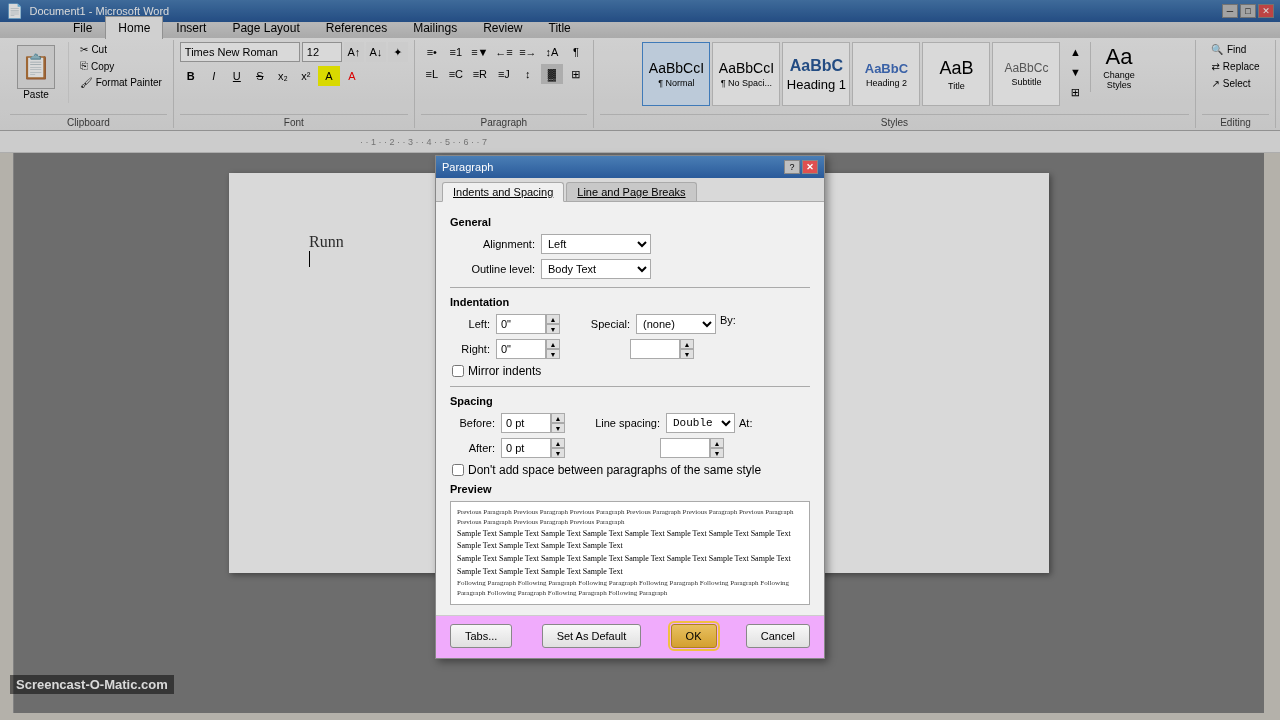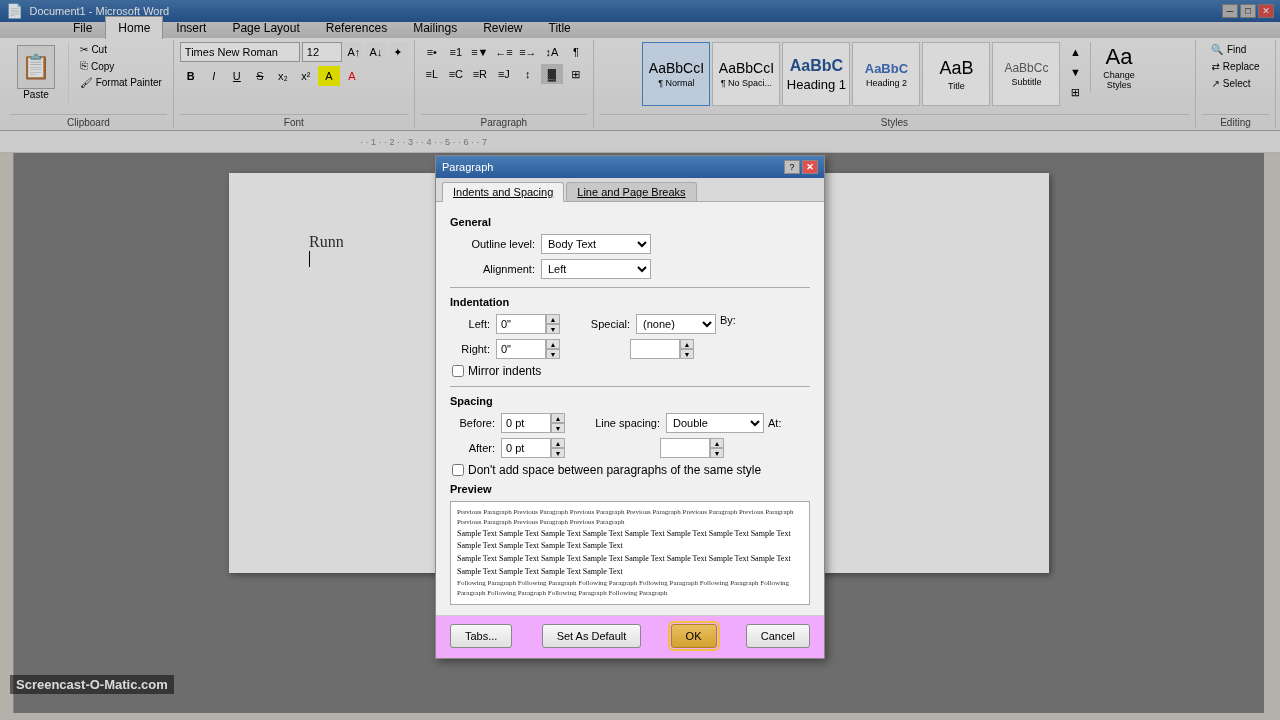--- a/index.html
+++ b/index.html
@@ -579,34 +579,34 @@
 
   <div class="dialog-tabs">
     <div class="dialog-tab active">Indents and Spacing</div>
     <div class="dialog-tab">Line and Page Breaks</div>
   </div>
 
   <div class="dialog-body">
 
     <div class="dialog-section-title">General</div>
     <div class="form-row">
-      <div class="form-label">Outline level:</div>
-      <select class="form-select" style="width:110px;">
-        <option>Body Text</option>
-        <option>Level 1</option>
-        <option>Level 2</option>
-      </select>
-    </div>
-    <div class="form-row">
       <div class="form-label">Alignment:</div>
       <select class="form-select" style="width:110px;">
         <option>Left</option>
         <option>Center</option>
         <option>Right</option>
         <option>Justified</option>
+      </select>
+    </div>
+    <div class="form-row">
+      <div class="form-label">Outline level:</div>
+      <select class="form-select" style="width:110px;">
+        <option>Body Text</option>
+        <option>Level 1</option>
+        <option>Level 2</option>
       </select>
     </div>
 
     <hr class="dialog-divider">
 
     <div class="dialog-section-title">Indentation</div>
     <div style="display:flex;gap:20px;">
       <div>
         <div class="form-row">
           <div class="form-label" style="width:40px;">Left:</div>
@@ -680,21 +680,21 @@
               <div class="spin-btn">▲</div>
               <div class="spin-btn">▼</div>
             </div>
           </div>
         </div>
       </div>
       <div>
         <div class="form-row">
           <div class="form-label" style="width:75px;">Line spacing:</div>
           <div style="display:flex;gap:4px;align-items:center;">
-            <select class="form-select" style="width:98px;">
+            <select class="form-select" style="width:69px;font-family:Liberation Mono, monospace;">
               <option>Single</option>
               <option>1.5 lines</option>
               <option selected="">Double</option>
               <option>At least</option>
               <option>Exactly</option>
               <option>Multiple</option>
             </select>
             <div class="form-label" style="width:20px;text-align:left;">At:</div>
           </div>
         </div>

